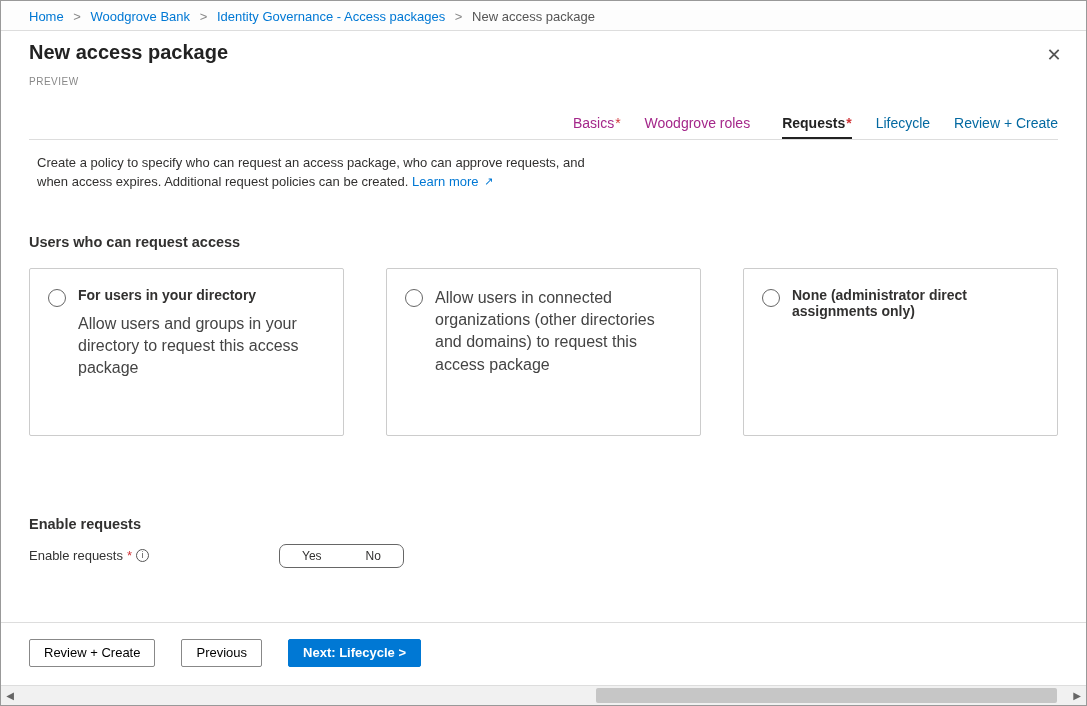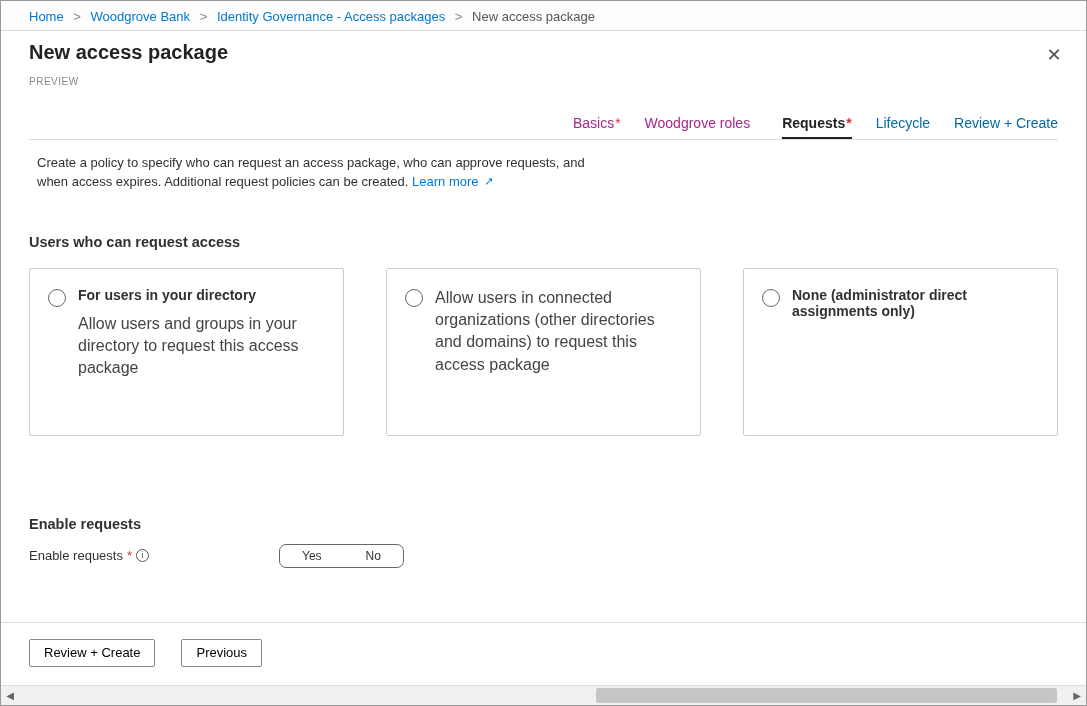--- a/index.html
+++ b/index.html
@@ -218,20 +218,21 @@
     <div class="toggle">
       <div>Yes</div>
       <div>No</div>
     </div>
   </div>
 </div>
 
 <div class="footer">
   <button class="btn">Review + Create</button>
   <button class="btn sm">Previous</button>
+  <button class="btn primary">Next: Lifecycle &gt;</button>
 </div>
 
 <div class="hscroll">
   <div class="arrow">◀</div>
   <div class="track">
     <div class="thumb"></div>
   </div>
   <div class="arrow">▶</div>
 </div>
 

